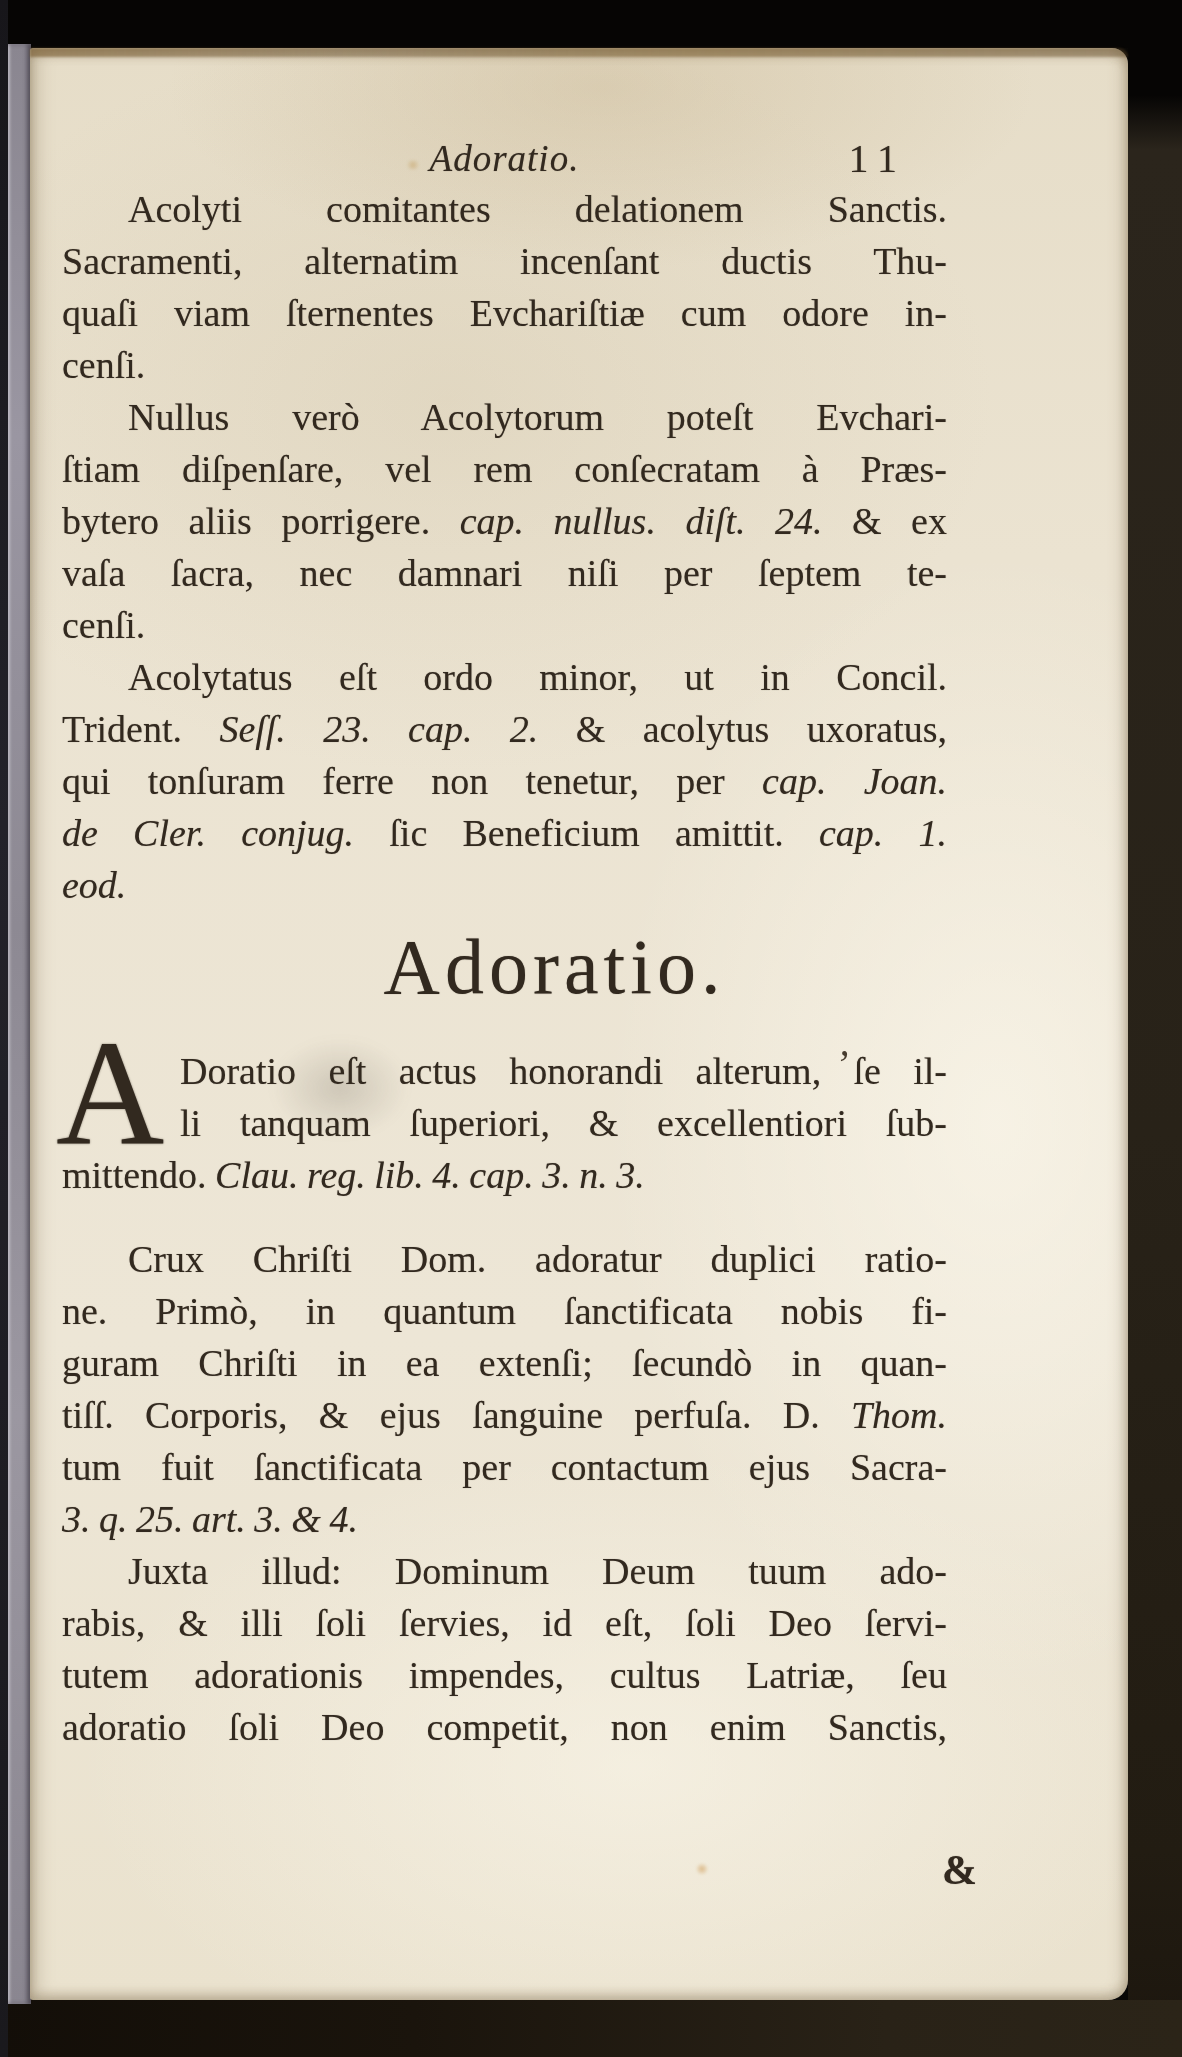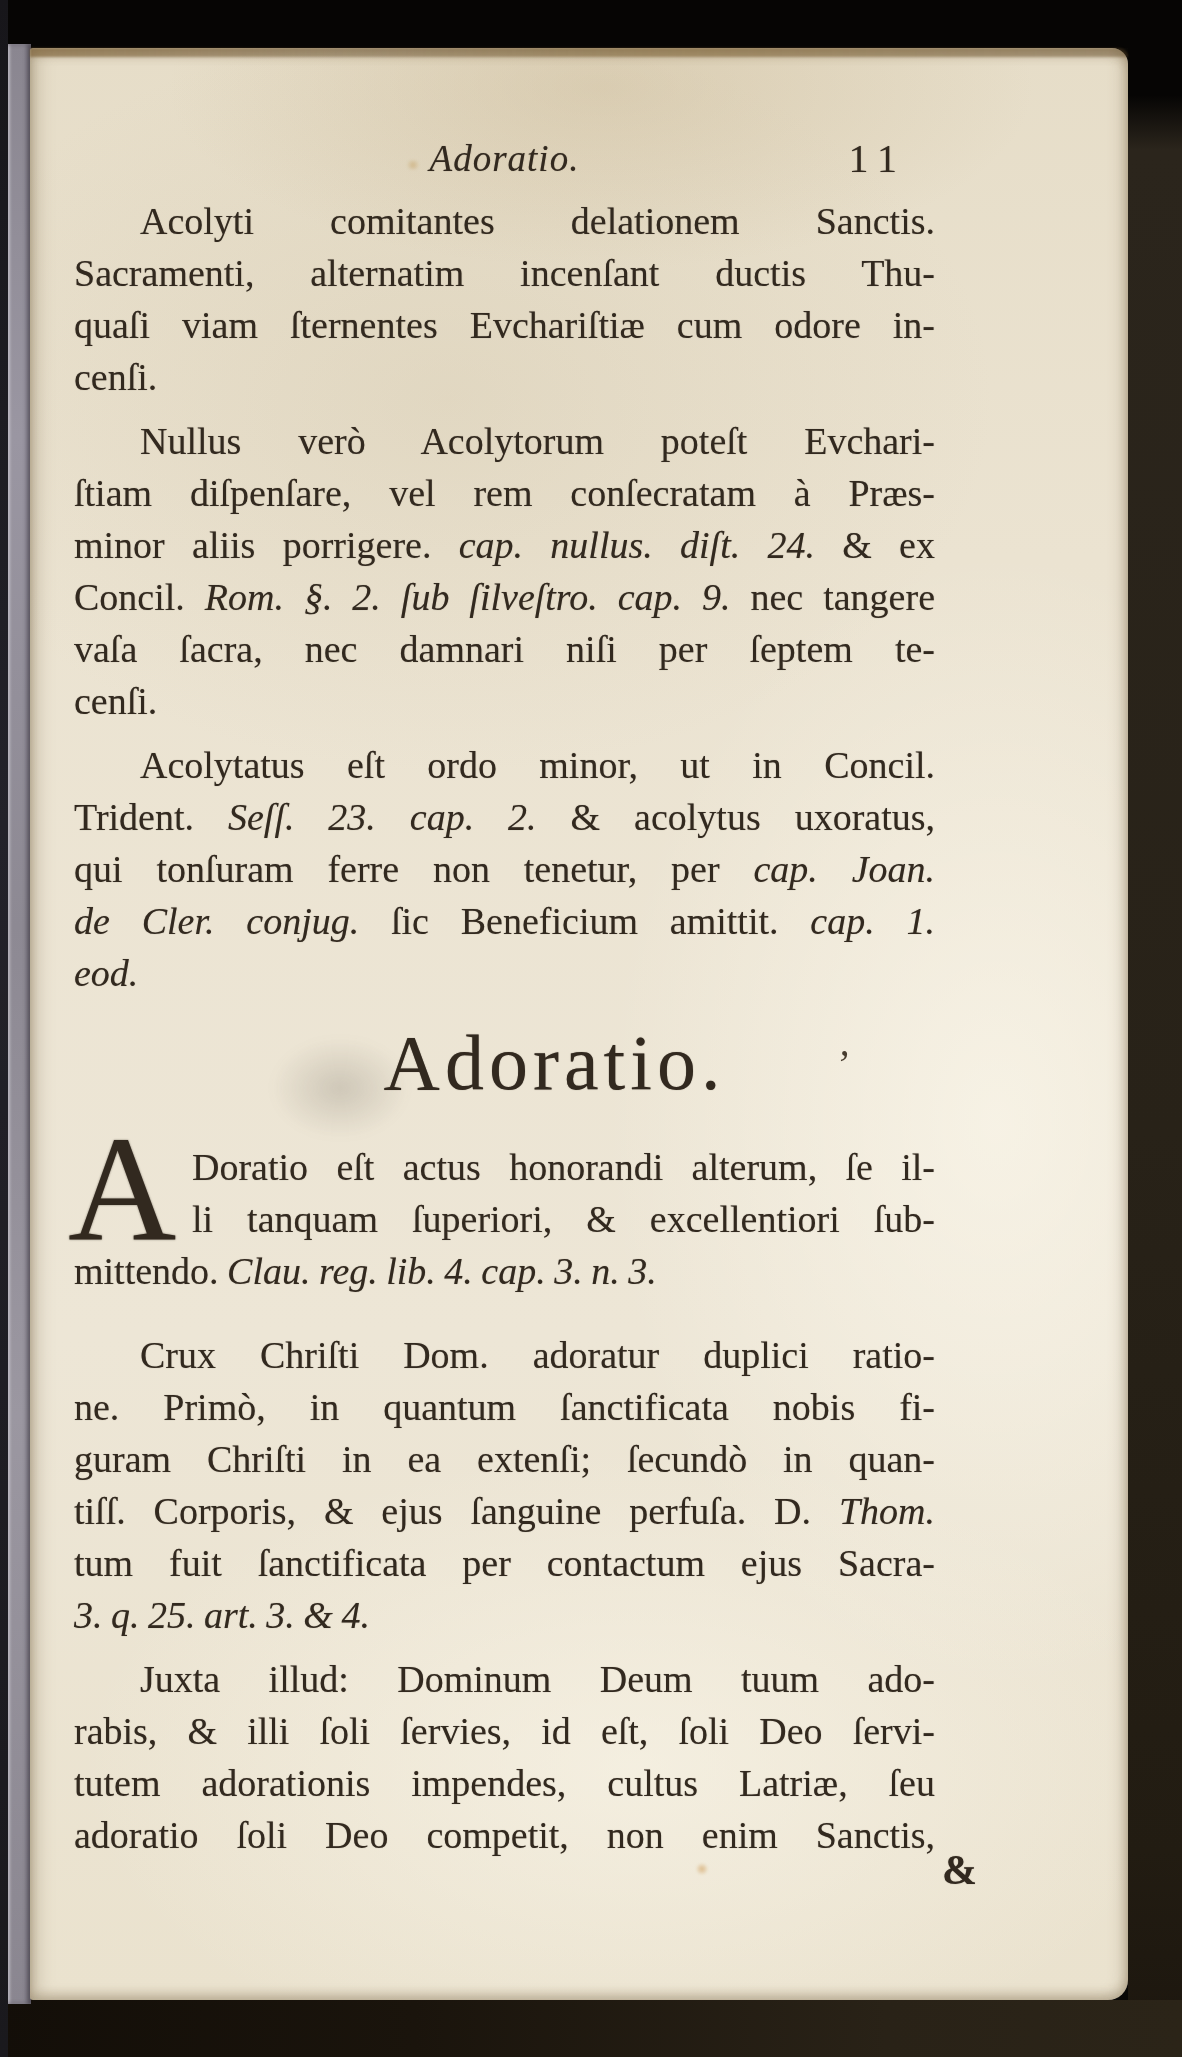--- a/index.html
+++ b/index.html
@@ -65,21 +65,21 @@
   .running-head{position:absolute;left:32px;top:88px;width:885px;height:46px;}
   .running-title{
     display:block;text-align:center;font-style:italic;font-size:37px;line-height:46px;
     letter-spacing:1px;text-shadow:0 0 1px rgba(45,35,25,.45);
   }
   .page-number{
     position:absolute;right:40px;top:2px;font-size:40px;line-height:42px;
     letter-spacing:10px;text-shadow:0 0 1px rgba(45,35,25,.45);
   }
   .text-block{position:absolute;left:32px;top:135px;width:885px;}
-  .para{margin:12px;}
+  .para{margin:0;}
   .p5{margin-top:32px;}
   .ln{
     font-size:38px;line-height:52px;height:52px;overflow:visible;
     text-shadow:0 0 1px rgba(45,35,25,.4);
     word-spacing:-1px;
   }
   .ln.j{text-align:justify;text-align-last:justify;}
   .ln.indent{padding-left:66px;}
   .ln.cap-indent{padding-left:118px;}
   .it{font-style:italic;}
@@ -124,22 +124,21 @@
   <div class="text-block">
       <div class="para">
         <div class="ln j indent"><span class="ro">Acolyti comitantes delationem Sanctis.</span></div>
         <div class="ln j"><span class="ro">Sacramenti, alternatim incenſant ductis Thu-</span></div>
         <div class="ln j"><span class="ro">quaſi viam ſternentes Evchariſtiæ cum odore in-</span></div>
         <div class="ln"><span class="ro">cenſi.</span></div>
       </div>
       <div class="para">
         <div class="ln j indent"><span class="ro">Nullus verò Acolytorum poteſt Evchari-</span></div>
         <div class="ln j"><span class="ro">ſtiam diſpenſare, vel rem conſecratam à Præs-</span></div>
-        <div class="ln j"><span class="ro">minor aliis porrigere. </span><span class="it">cap. nullus. diſt. 24.</span><span class="ro"> &amp; ex</span></div>
-        <div class="ln j"><span class="ro">Concil. </span><span class="it">Rom. §. 2. ſub ſilveſtro. cap. 9.</span><span class="ro"> nec tangere</span></div>
+        <div class="ln j"><span class="ro">bytero aliis porrigere. </span><span class="it">cap. nullus. diſt. 24.</span><span class="ro"> &amp; ex</span></div>
         <div class="ln j"><span class="ro">vaſa ſacra, nec damnari niſi per ſeptem te-</span></div>
         <div class="ln"><span class="ro">cenſi.</span></div>
       </div>
       <div class="para">
         <div class="ln j indent"><span class="ro">Acolytatus eſt ordo minor, ut in Concil.</span></div>
         <div class="ln j"><span class="ro">Trident. </span><span class="it">Seſſ. 23. cap. 2.</span><span class="ro"> &amp; acolytus uxoratus,</span></div>
         <div class="ln j"><span class="ro">qui tonſuram ferre non tenetur, per </span><span class="it">cap. Joan.</span></div>
         <div class="ln j"><span class="it">de Cler. conjug.</span><span class="ro"> ſic Beneficium amittit. </span><span class="it">cap. 1.</span></div>
         <div class="ln"><span class="it">eod.</span></div>
       </div>

